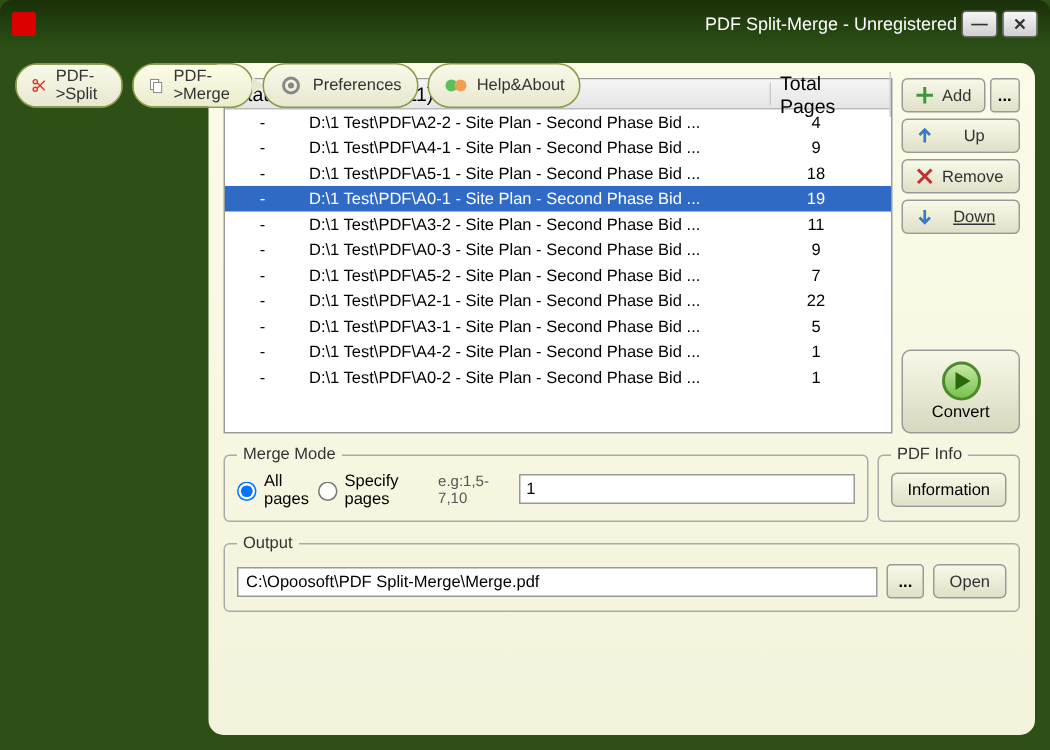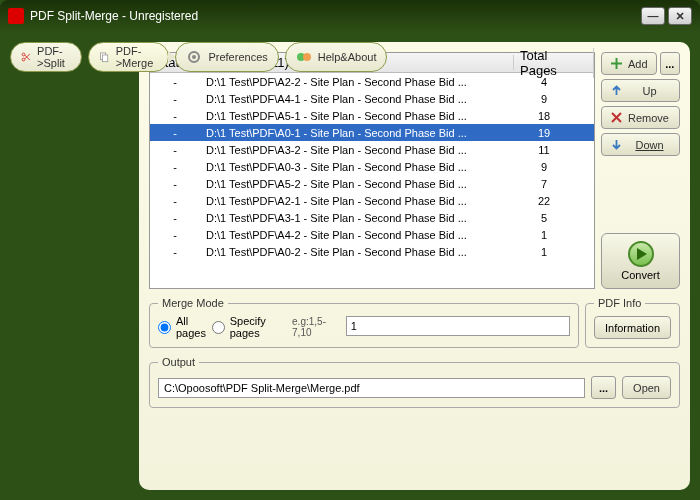--- a/index.html
+++ b/index.html
@@ -1,19 +1,19 @@
 <!DOCTYPE html>
 <html><head>
 <meta charset="utf-8">
 <style>
 * { margin:0; padding:0; box-sizing:border-box; font-family:Tahoma,Arial,sans-serif; font-size:11px; }
 body { width:700px; height:500px; background:#2d5016; overflow:hidden; position:relative; }
 .titlebar { height:32px; background:linear-gradient(to bottom,#1a3008,#2d5016); display:flex; align-items:center; padding:0 8px; border-radius:8px 8px 0 0; }
 .titlebar-icon { width:16px; height:16px; background:#d00; border-radius:2px; margin-right:6px; }
-.titlebar-text { color:#fff; font-size:12px; flex:1; }
+.titlebar-text { color:#fff; font-size:12px; flex:1;text-align:right; }
 .winbtn { width:24px; height:18px; background:linear-gradient(#f5f5f5,#d0d0d0); border:1px solid #666; border-radius:3px; margin-left:3px; display:flex; align-items:center; justify-content:center; cursor:pointer; font-weight:bold; color:#333; }
 .app-body { display:flex; height:calc(100% - 32px); padding:10px; gap:10px; }
 .sidebar { width:119px; display:flex; flex-direction:row; gap:6px; }
 .sidebtn { height:30px; background:linear-gradient(to bottom,#f8f8e8,#e8e8d0); border:1px solid #8a9a4a; border-radius:15px; display:flex; align-items:center; padding:0 10px; cursor:pointer; gap:6px; position:relative; }
 .sidebtn.active { background:linear-gradient(to bottom,#fdfde8,#ebebcd); }
 .sidebtn.active::after { content:''; position:absolute; right:-8px; top:50%; transform:translateY(-50%); width:0; height:0; border-left:8px solid #e8e8d0; border-top:6px solid transparent; border-bottom:6px solid transparent; }
 .sideicon { width:16px; height:16px; }
 .sidelabel { color:#333; font-size:11px; }
 .tagline { writing-mode:vertical-rl; color:#c5d89a; font-size:9px; margin-top:auto; padding:10px 0; text-align:center; }
 .brand { writing-mode:vertical-rl; color:#fff; font-size:11px; font-weight:bold; letter-spacing:1px; }
@@ -39,21 +39,21 @@
 .playcircle { width:26px; height:26px; border:2px solid #4a8a2a; border-radius:50%; display:flex; align-items:center; justify-content:center; background:linear-gradient(#c5e8a5,#7ac050); }
 .playtri { width:0; height:0; border-left:10px solid #2a6a0a; border-top:6px solid transparent; border-bottom:6px solid transparent; margin-left:2px; }
 .bottomrow { display:flex; gap:6px; }
 fieldset { border:1px solid #aaa; border-radius:4px; padding:6px 8px 8px; }
 legend { padding:0 4px; font-size:11px; color:#333; }
 .mergemode { flex:1; display:flex; align-items:center; gap:12px; }
 .radcol { display:flex; flex-direction:row; gap:4px; }
 .radrow { display:flex; align-items:center; gap:5px; }
 .eg { color:#555; font-size:10px; }
 .pginput { width:240px; height:20px; border:1px solid #999; padding:0 4px; background:#fff; }
-.pdfinfo { width:88px; display:flex; align-items:flex-end; justify-content:center; }
+.pdfinfo { width:88px; display:flex; align-items:flex-start; justify-content:center; }
 .infobtn { height:23px; padding:0 10px; background:linear-gradient(to bottom,#f8f8e8,#e0e0c8); border:1px solid #999; border-radius:4px; cursor:pointer; }
 .outputfs { display:flex; align-items:center; gap:6px; padding:8px; }
 .outinput { flex:1; height:20px; border:1px solid #999; padding:0 5px; background:#fff; }
 </style>
 </head>
 <body>
 
 <div class="titlebar">
   <div class="titlebar-icon"></div>
   <div class="titlebar-text">PDF Split-Merge - Unregistered</div>

